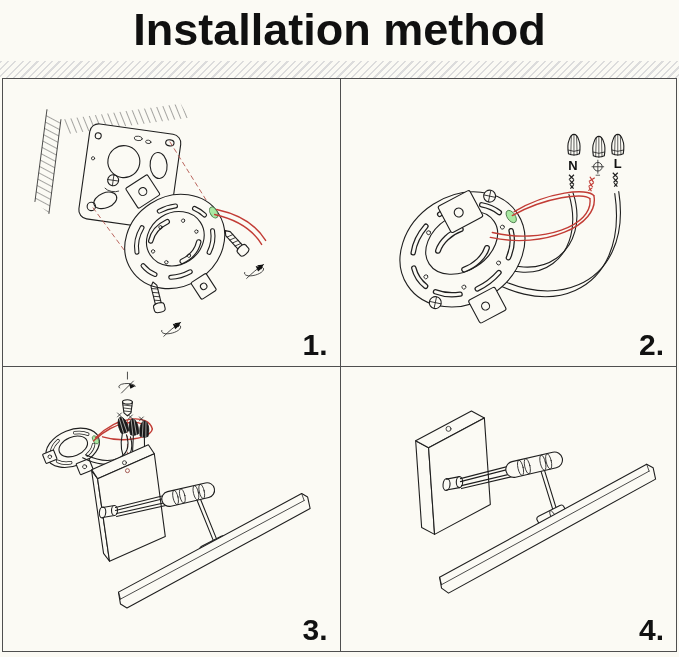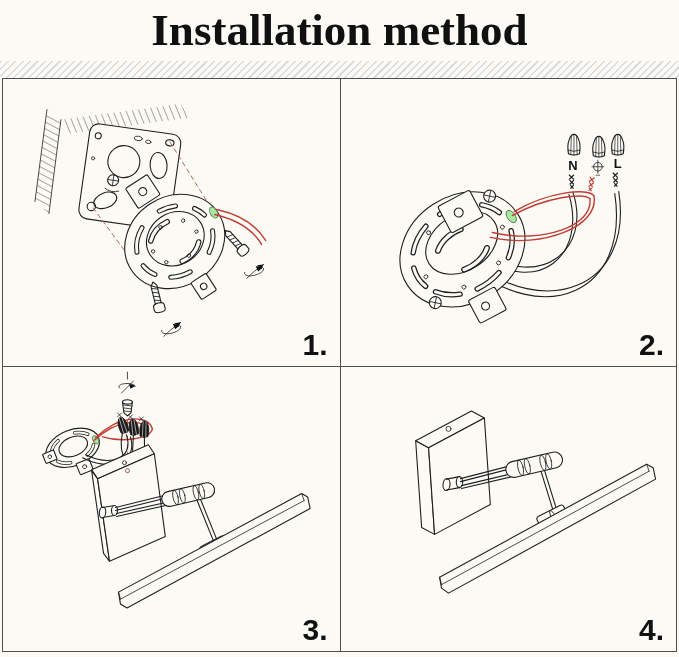--- a/index.html
+++ b/index.html
@@ -3,21 +3,21 @@
 <meta charset="utf-8">
 <style>
   html,body{margin:0;padding:0;}
   body{
     width:679px;height:657px;background:#fbfaf4;
     font-family:"Liberation Sans",sans-serif;overflow:hidden;
   }
   .sheet{width:679px;height:657px;position:relative;}
   .title{
     height:60px;line-height:60px;text-align:center;
-    font-size:45px;font-weight:bold;color:#101010;letter-spacing:0px;font-family:Liberation Serif, serif;
+    font-size:45px;font-weight:bold;color:#101010;letter-spacing:0px;
   }
   .hatch-strip{
     height:17px;margin-top:1px;
     background:repeating-linear-gradient(135deg,#dcdcdc 0,#dcdcdc 1.6px,rgba(0,0,0,0) 1.6px,rgba(0,0,0,0) 5.2px);
   }
   .grid{
     margin:0 2px;width:675px;height:574px;box-sizing:border-box;
     border:1.5px solid #4f4f4f;
     display:grid;grid-template-columns:337.5px auto;grid-template-rows:288px auto;
   }

